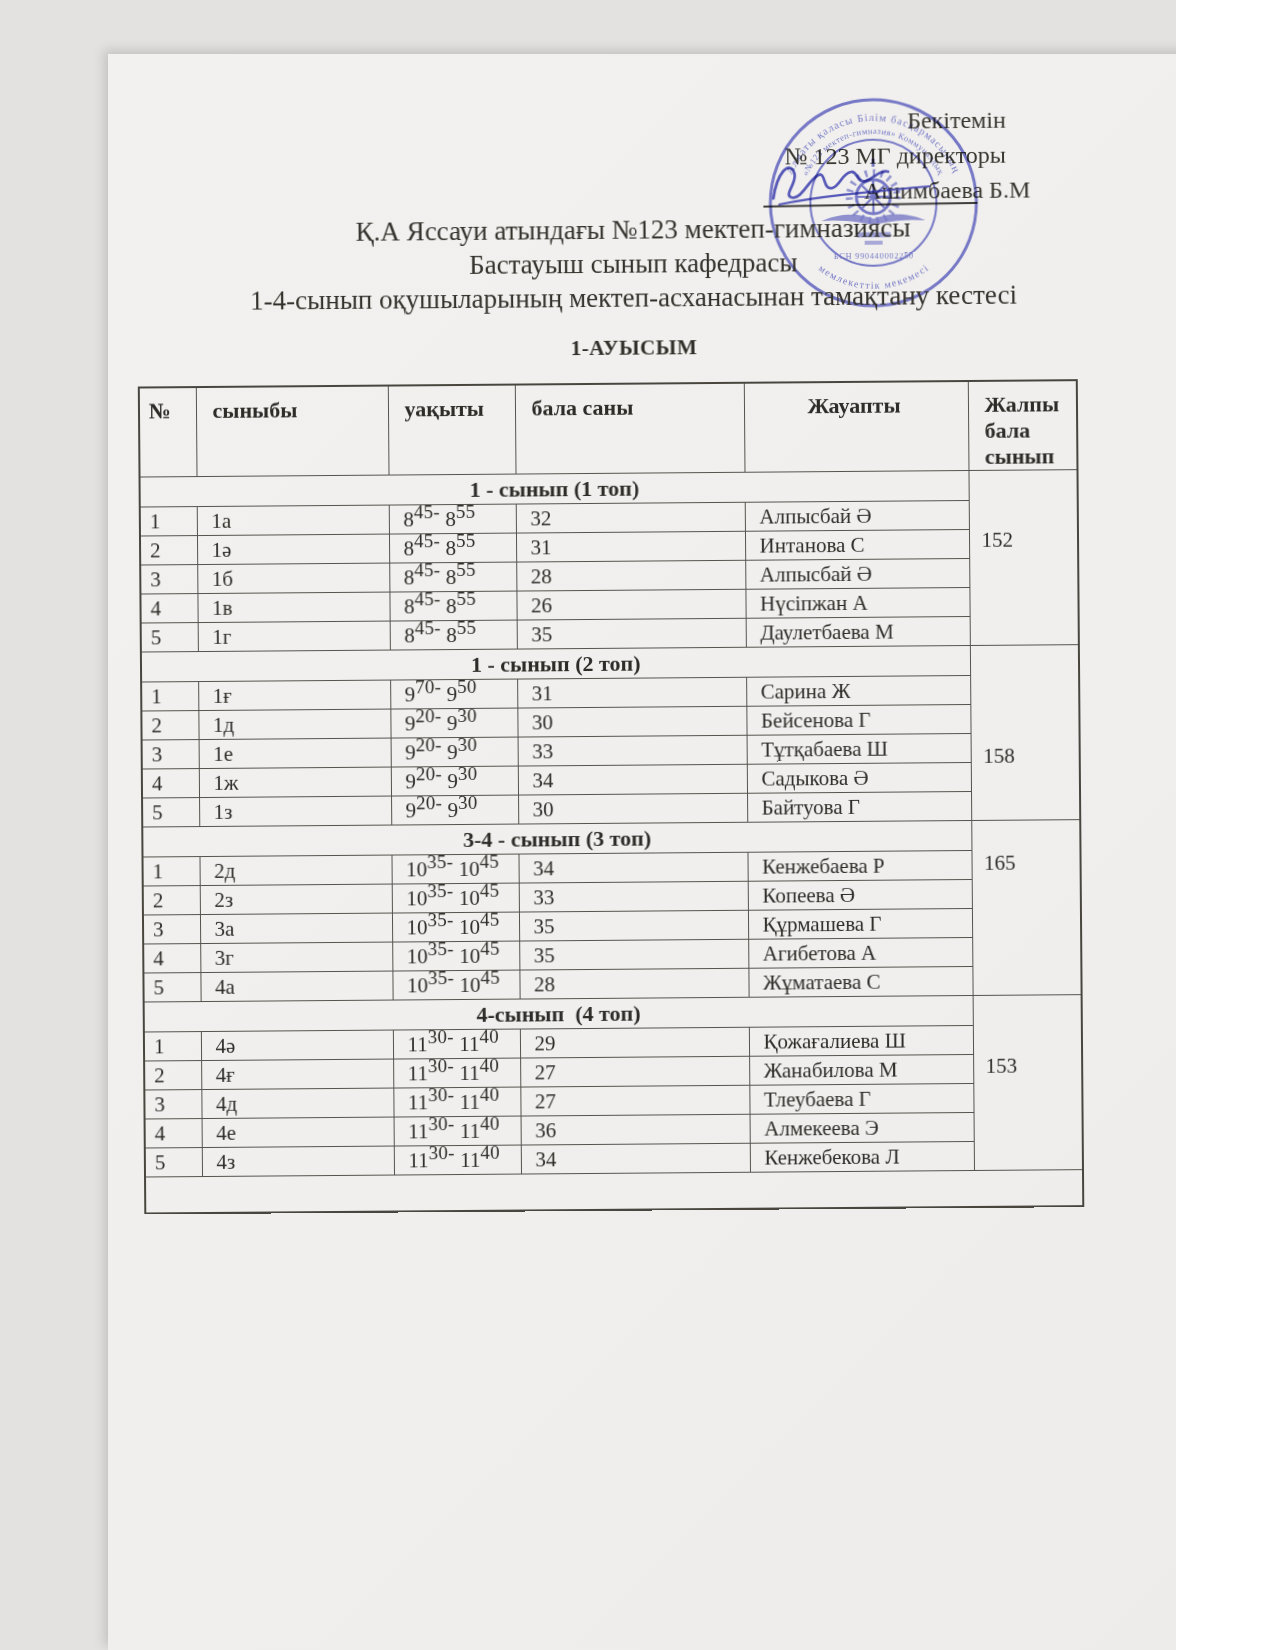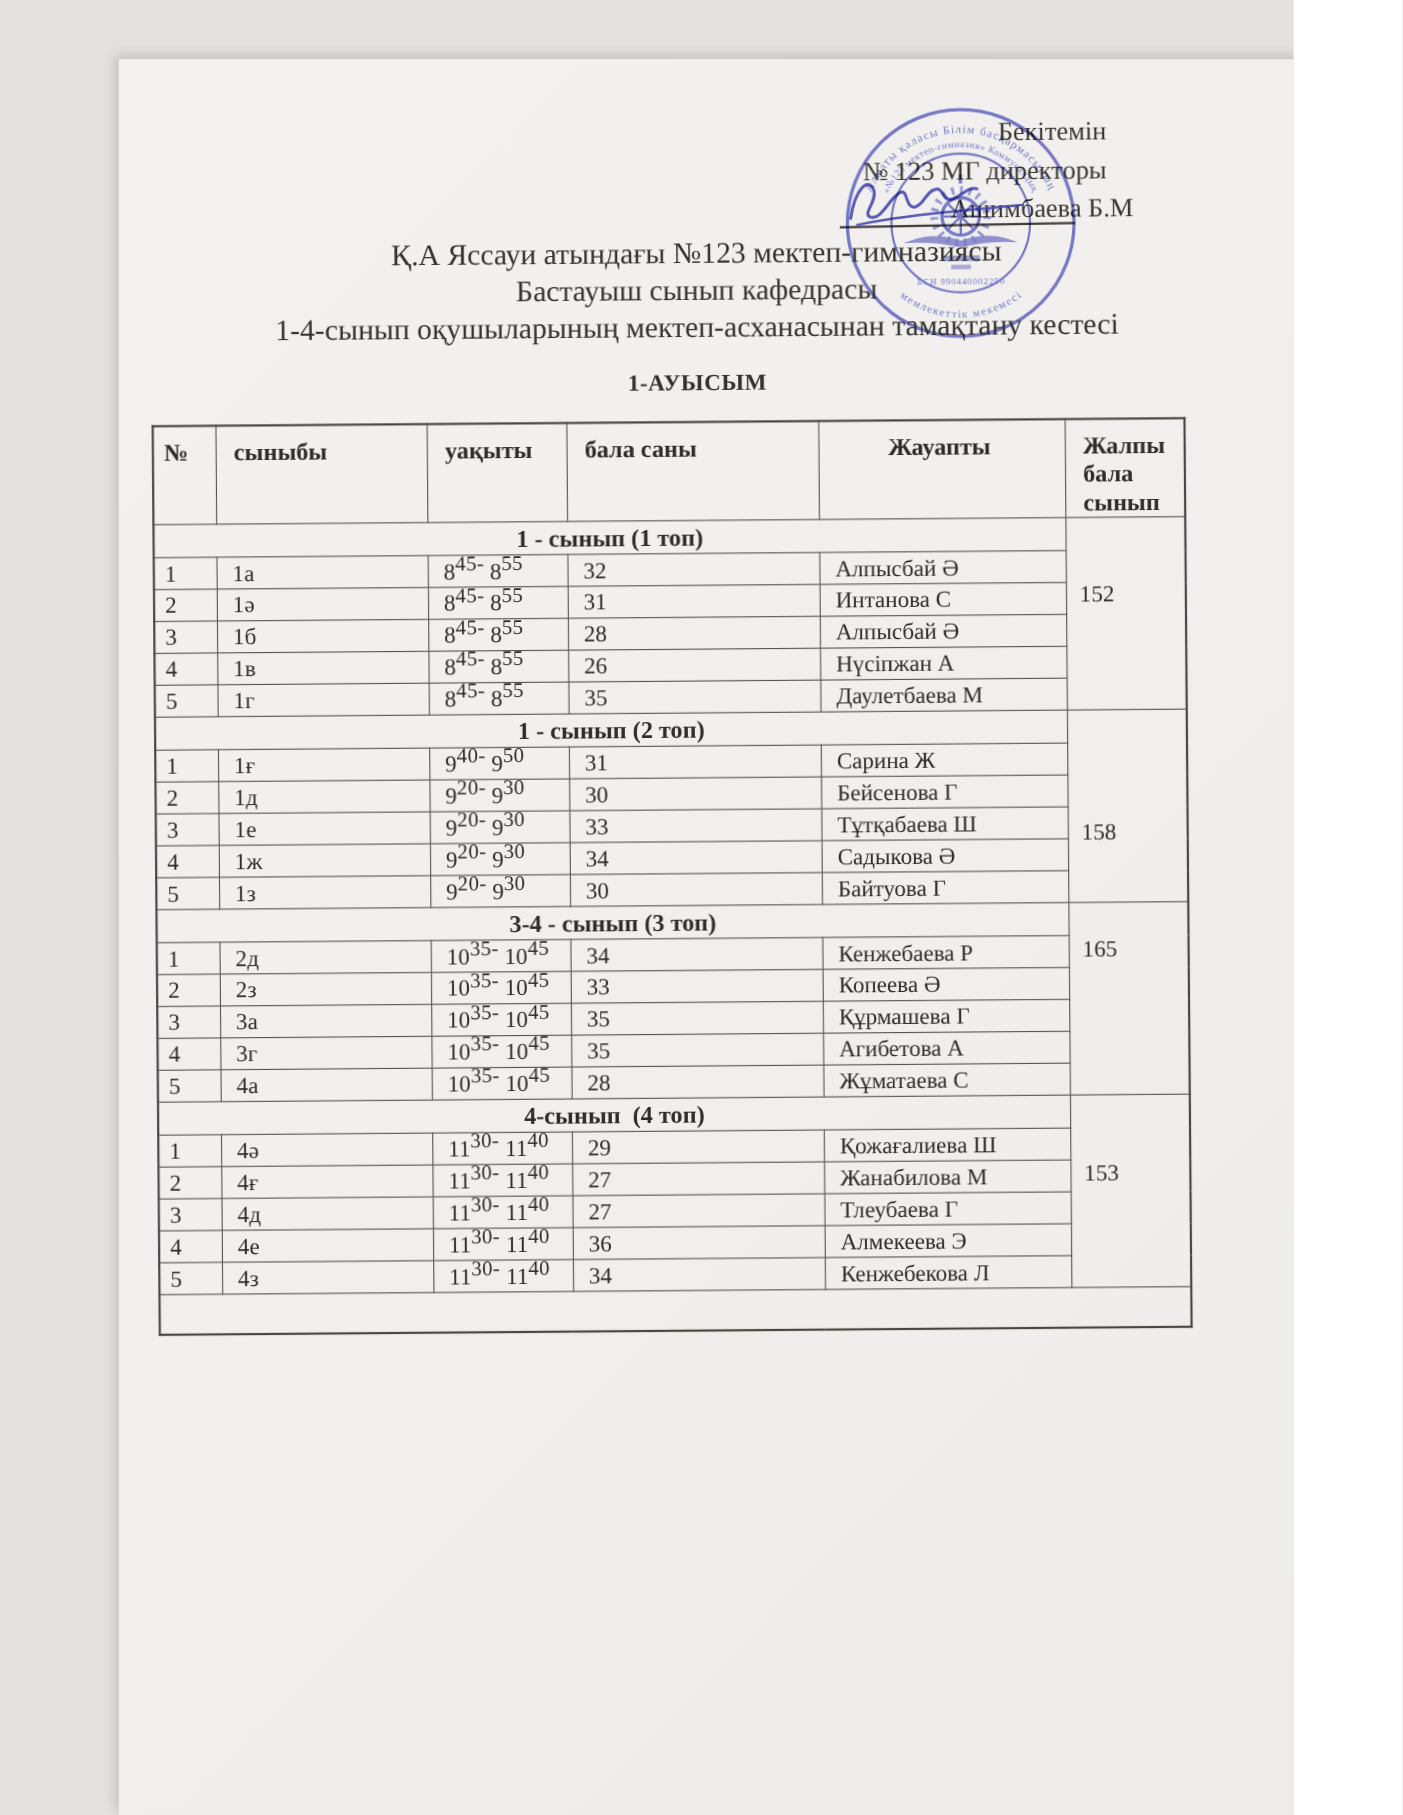--- a/index.html
+++ b/index.html
@@ -219,21 +219,21 @@
               <td class="col3">35</td>
               <td class="col4">Даулетбаева М</td>
             </tr>
             <tr>
               <td colspan="5" class="section-title">1 - сынып (2 топ)</td>
               <td rowspan="6" class="total-cell total-1">158</td>
             </tr>
             <tr>
               <td class="col0">1</td>
               <td class="col1">1ғ</td>
-              <td class="col2">9<sup>40-</sup> 9<sup>50</sup></td>
+              <td class="col2">9<sup>70-</sup> 9<sup>50</sup></td>
               <td class="col3">31</td>
               <td class="col4">Сарина Ж</td>
             </tr>
             <tr>
               <td class="col0">2</td>
               <td class="col1">1д</td>
               <td class="col2">9<sup>20-</sup> 9<sup>30</sup></td>
               <td class="col3">30</td>
               <td class="col4">Бейсенова Г</td>
             </tr>

